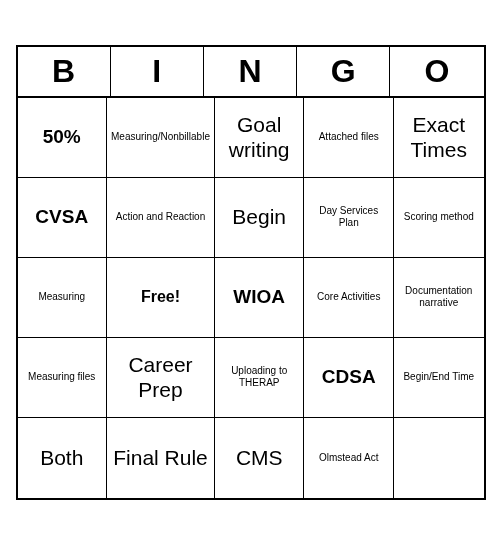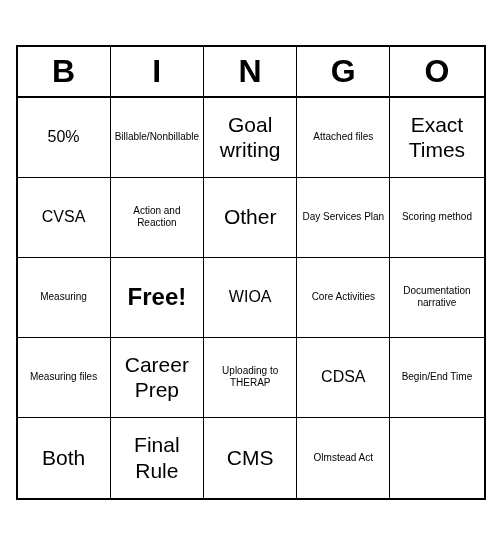--- a/index.html
+++ b/index.html
@@ -66,73 +66,73 @@
     .bingo-cell:nth-child(n+21) {
       border-bottom: none;
     }
 
     .cell-text {
       font-size: 13px;
       line-height: 1.2;
     }
 
     .cell-text.large {
-      font-size: 16px;
-      font-weight: normal;
+      font-size: 19px;
+      font-weight: bold;
     }
 
     .cell-text.medium {
       font-size: 21px;
       font-weight: normal;
     }
 
     .cell-text.small {
       font-size: 10px;
     }
 
     .free-cell {
-      font-size: 24px;
+      font-size: 16px;
       font-weight: bold;
     }
   </style>
 </head>
 <body>
 
 <div class="bingo-card">
   <div class="bingo-header">
   <div class="bingo-header-cell">B</div>
       <div class="bingo-header-cell">I</div>
       <div class="bingo-header-cell">N</div>
       <div class="bingo-header-cell">G</div>
       <div class="bingo-header-cell">O</div>
     </div>
   <div class="bingo-grid">
   <div class="bingo-cell">
         <span class="cell-text large">50%</span>
       </div>
       <div class="bingo-cell">
-        <span class="cell-text small">Billable/Nonbillable</span>
+        <span class="cell-text small">Measuring/Nonbillable</span>
       </div>
       <div class="bingo-cell">
         <span class="cell-text medium">Goal writing</span>
       </div>
       <div class="bingo-cell">
         <span class="cell-text small">Attached files</span>
       </div>
       <div class="bingo-cell">
         <span class="cell-text medium">Exact Times</span>
       </div>
       <div class="bingo-cell">
         <span class="cell-text large">CVSA</span>
       </div>
       <div class="bingo-cell">
         <span class="cell-text small">Action and Reaction</span>
       </div>
       <div class="bingo-cell">
-        <span class="cell-text medium">Other</span>
+        <span class="cell-text medium">Begin</span>
       </div>
       <div class="bingo-cell">
         <span class="cell-text small">Day Services Plan</span>
       </div>
       <div class="bingo-cell">
         <span class="cell-text small">Scoring method</span>
       </div>
       <div class="bingo-cell">
         <span class="cell-text small">Measuring</span>
       </div>

